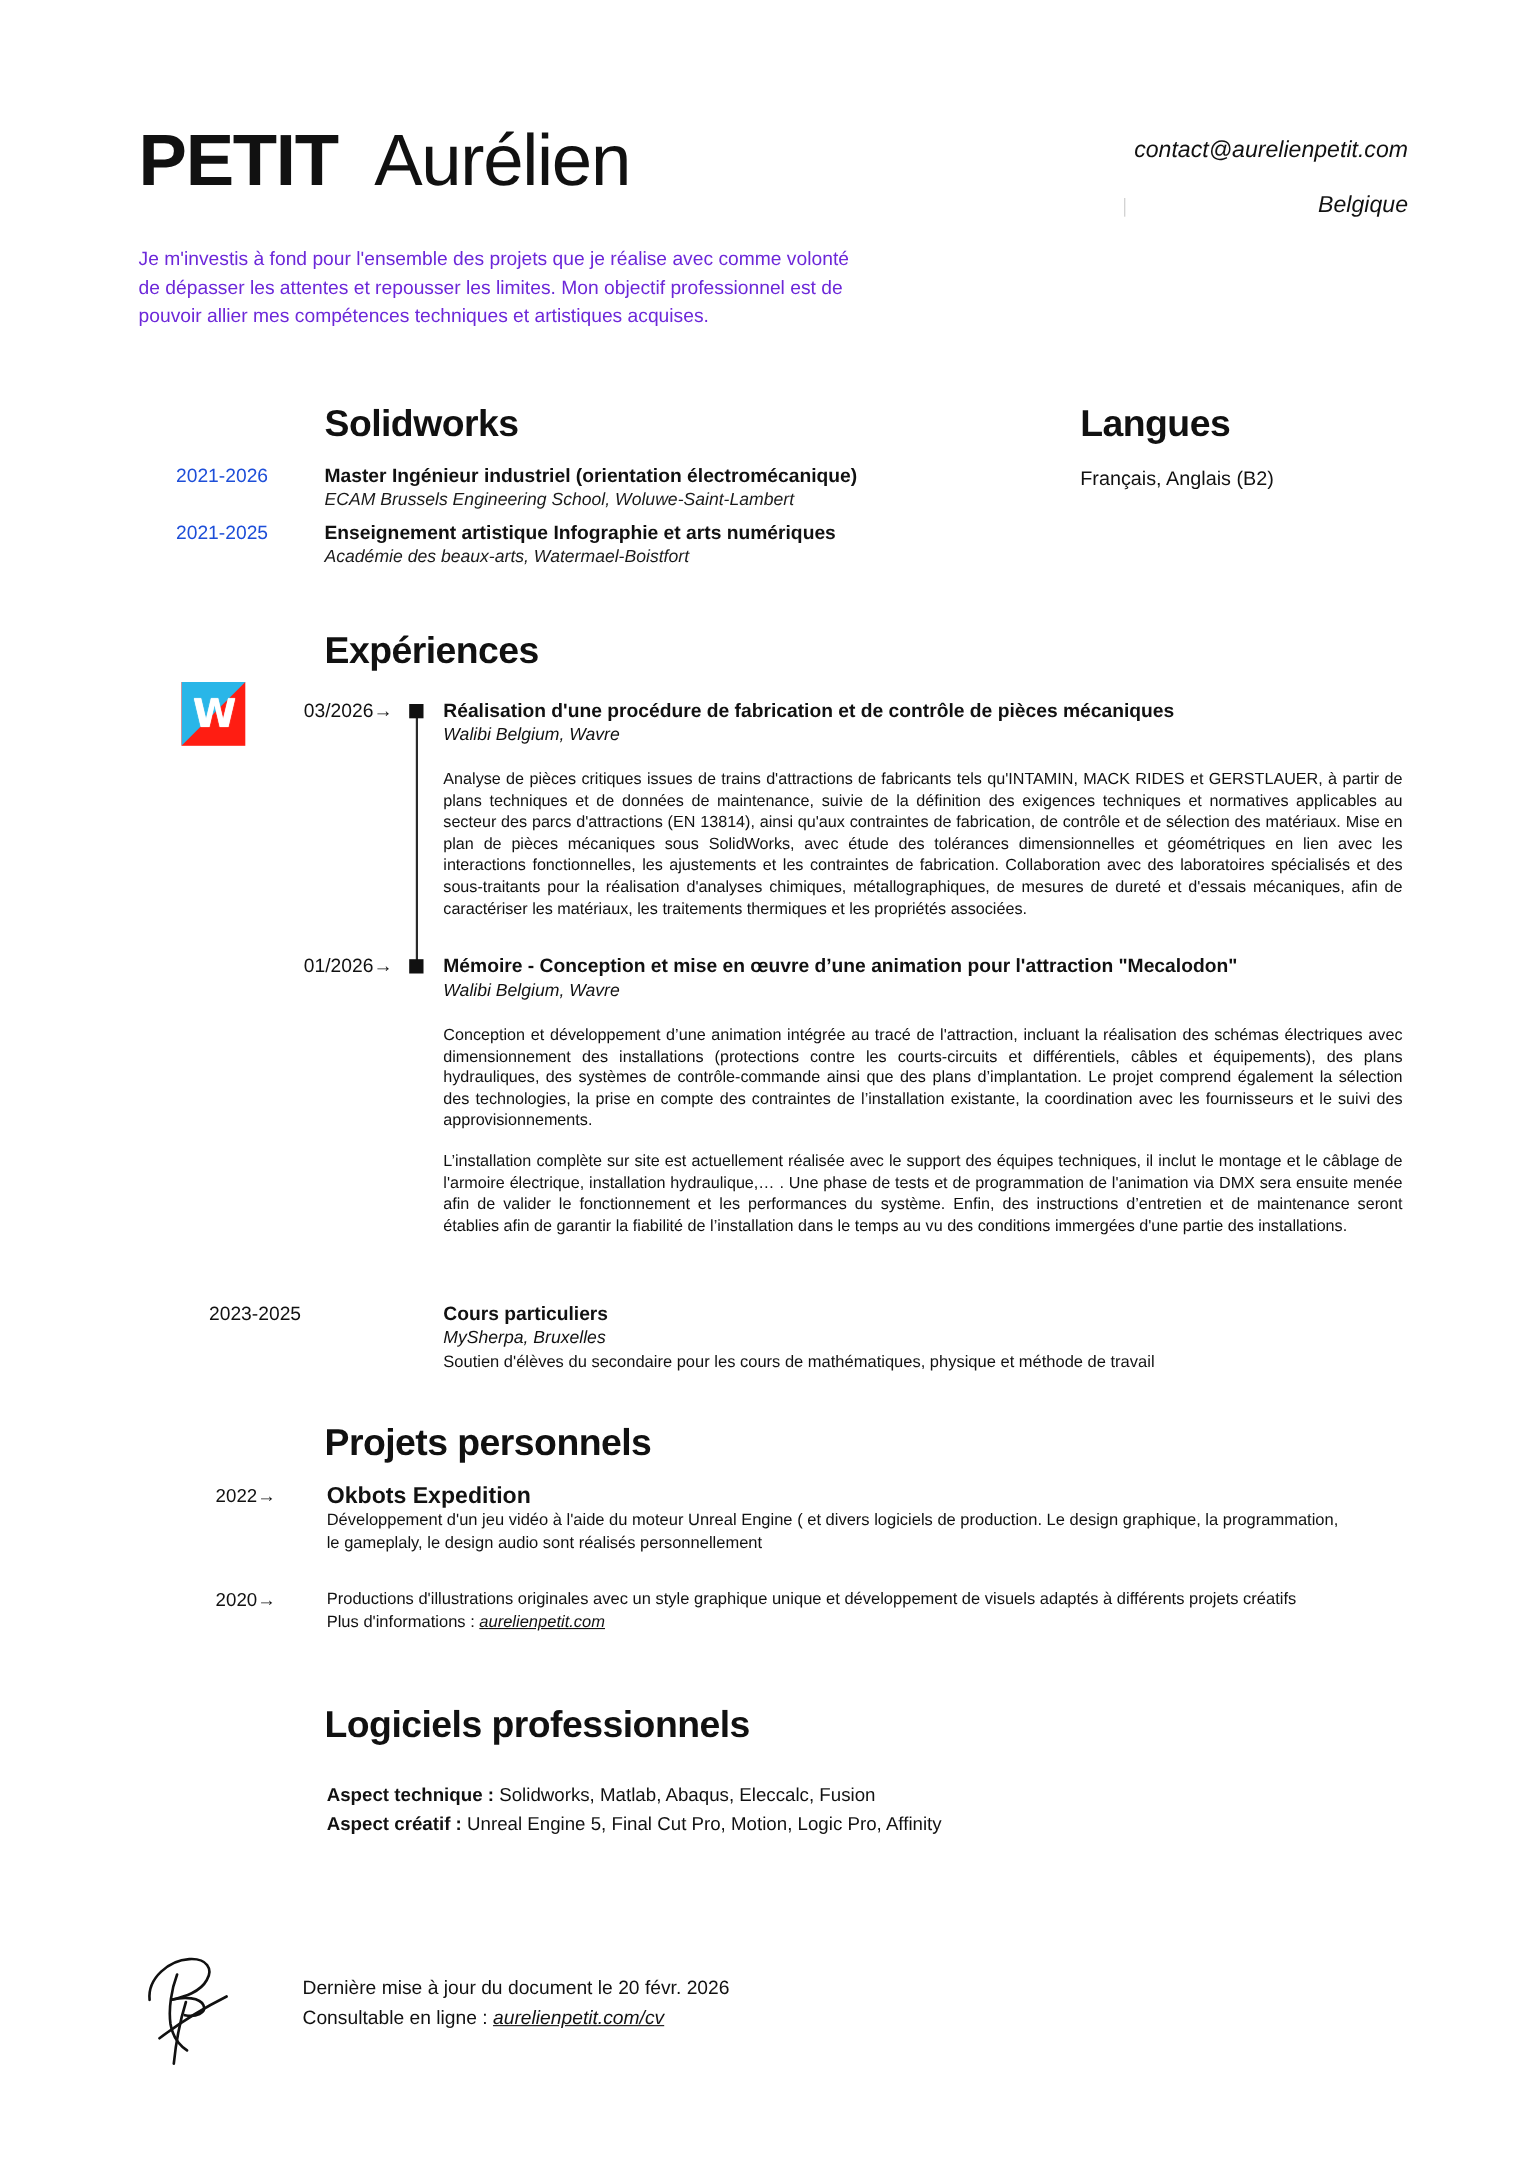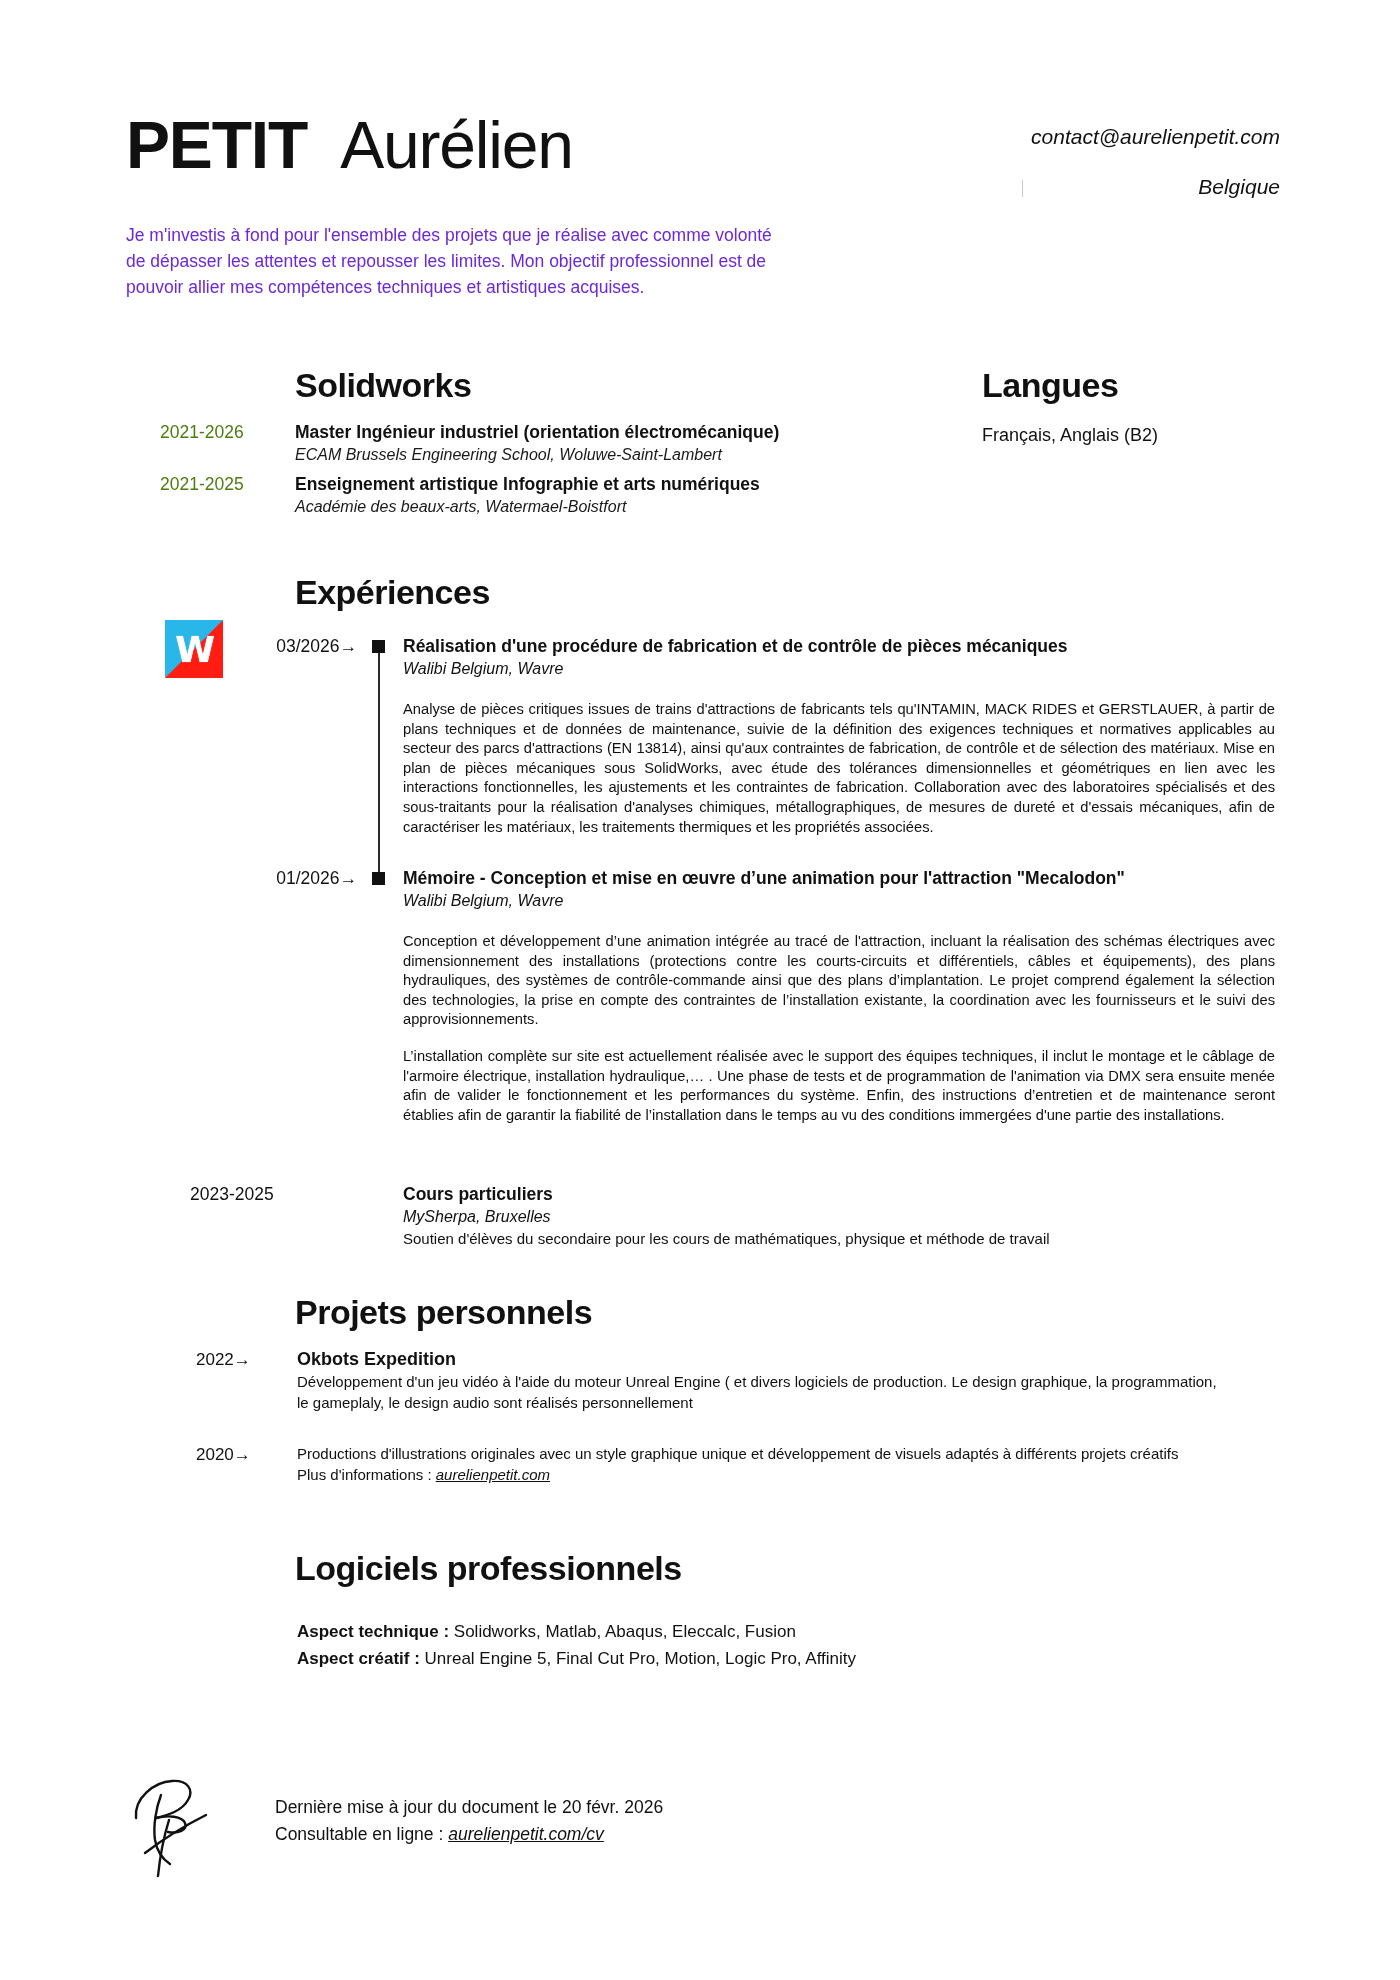--- a/index.html
+++ b/index.html
@@ -92,21 +92,21 @@
   #edu-0 { top: 420px; }
   #edu-1 { top: 472px; }
   .edu-date {
     position: absolute;
     left: 34px;
     top: 0;
     width: 140px;
     text-align: left;
     font-size: 17.5px;
     line-height: 24px;
-    color: #4d7c0f;
+    color: #1d4ed8;
   }
   .edu-body {
     position: absolute;
     left: 169px;
     top: 0;
     width: 600px;
   }
   .edu-title {
     font-size: 17.5px;
     font-weight: 700;
@@ -249,21 +249,21 @@
     white-space: nowrap;
     margin-left: 46px;
   }
   .proj-body {
     position: absolute;
     left: 297px;
     top: 0;
     width: 930px;
   }
   .proj-title {
-    font-size: 18px;
+    font-size: 21px;
     font-weight: 700;
     line-height: 23px;
     display: block;
   }
   .proj-desc {
     font-size: 15px;
     line-height: 21px;
     display: block;
   }
   .proj-more { font-size: 15px; line-height: 21px; display: block; }

